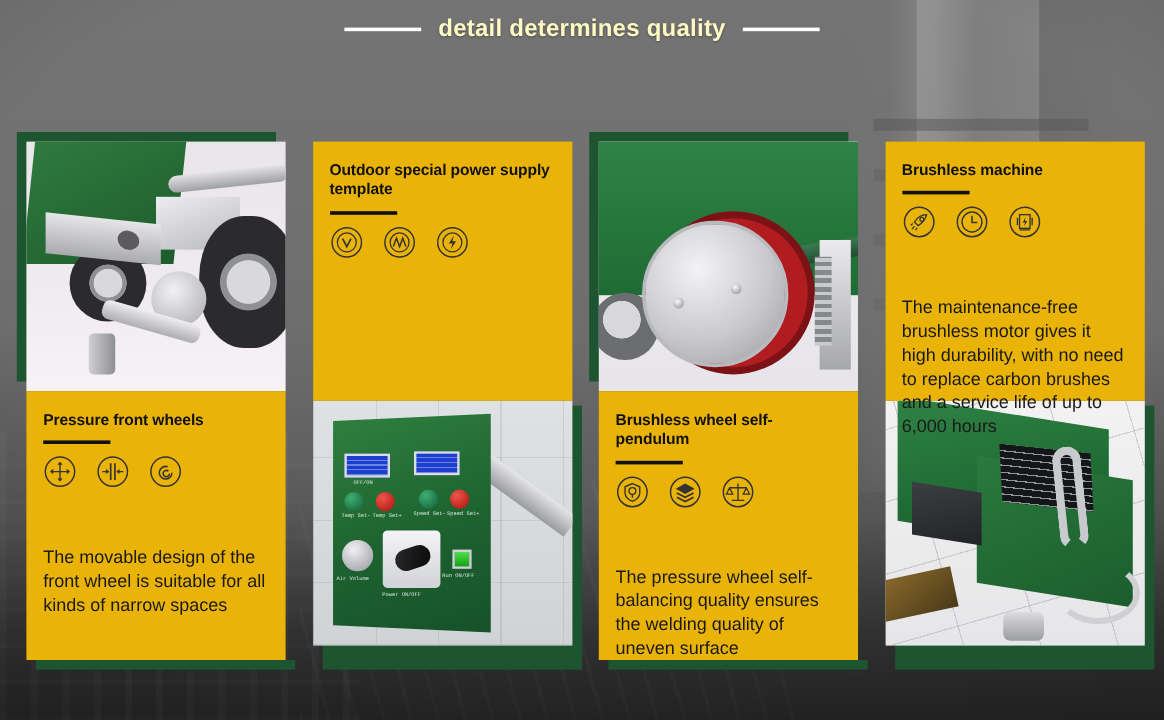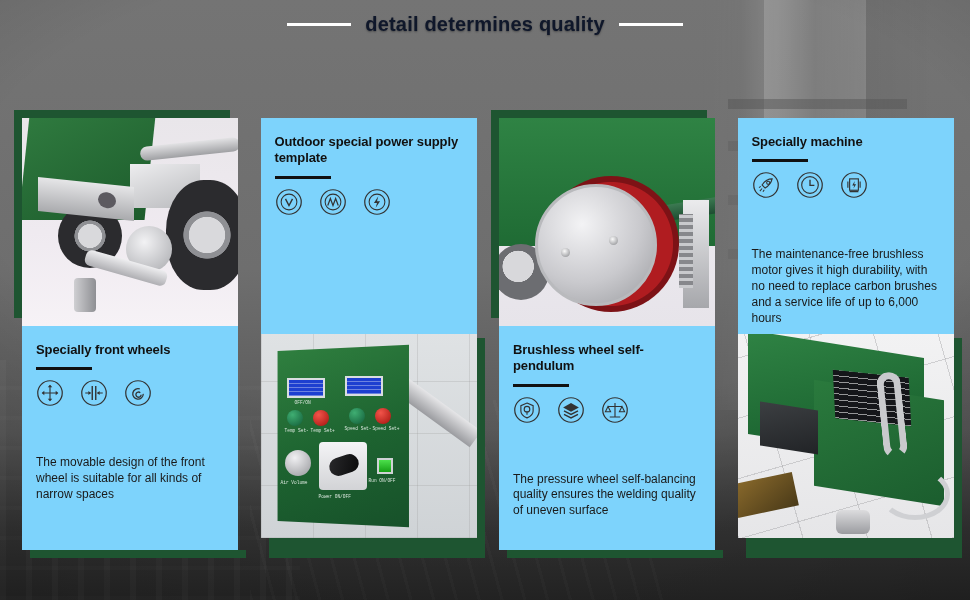--- a/index.html
+++ b/index.html
@@ -52,21 +52,21 @@
   }
 
   
   .header { position: absolute; top: 0; left: 0; right: 0; height: 108px; text-align: center; }
   .kicker {
     display: flex; align-items: center; justify-content: center; gap: 14px;
     padding-top: 13px;
   }
   .kicker .rule { width: 64px; height: 3px; background: #fff; display: block; }
   .kicker .ktext {
-    color: #0f172a; font-size: 20px; font-weight: bold; letter-spacing: .2px;
+    color: #fef9c3; font-size: 20px; font-weight: bold; letter-spacing: .2px;
     text-shadow: 0 1px 2px rgba(0,0,0,.35);
   }
   .maintitle {
     color: #fff; font-size: 44px; font-weight: bold; letter-spacing: .5px;
     line-height: 1.05; margin-top: 4px;
     text-shadow: 0 2px 4px rgba(0,0,0,.35);
   }
 
   
   .columns { position: absolute; top: 110px; left: 14px; width: 942px; height: 440px; display: flex; gap: 12px; }
@@ -81,34 +81,34 @@
     background: #1e5531; z-index: 0;
   }
 
   
   .photo { position: relative; overflow: hidden; background: #cfcfcf; }
   .photo.top { margin: 8px 0 0 8px; width: 216px; height: 208px; }
   .photo.bot { margin: 0 0 8px 8px; width: 216px; height: 204px; }
 
   
   .card {
-    position: relative; z-index: 2; background: #7dd3fc;
+    position: relative; z-index: 2; background: #eab308;
     width: 216px; padding: 16px 14px 14px 14px;
   }
   .card.under { margin-left: 8px; height: 224px; }
   .card.over  { margin: 8px 0 0 8px; height: 216px; }
 
   .card-title {
     font-size: 13px; font-weight: bold; color: #111; line-height: 1.25;
     letter-spacing: -.1px;
   }
   .card-underline { width: 56px; height: 3px; background: #111; margin: 9px 0 9px 0; }
   .icon-row { display: flex; gap: 16px; margin-bottom: 10px; }
   .ico { width: 28px; height: 28px; display: block; }
-  .card-desc { font-size: 12px; color: #1a1a1a; line-height: 1.32; margin-top: 48px; }
+  .card-desc { font-size: 15px; color: #1a1a1a; line-height: 1.32; margin-top: 48px; }
 
   
   .col-foot {
     position: absolute; left: 16px; bottom: -8px; width: 216px; height: 8px;
     background: #1e5531; z-index: 1;
   }
 
   
   .ph-wheels { background: linear-gradient(180deg,#e9e6ea 0%,#efeaf0 55%,#f6f2f6 100%); }
   .ph-wheels .grn {
@@ -300,21 +300,21 @@
           <span class="bar"></span>
           <span class="blockA"></span>
         <span class="tyre2"></span>
           <span class="tyre1"></span>
           <span class="brkt"></span>
         <span class="hub"></span>
           <span class="arm"></span>
           <span class="roller"></span>
       </div>
       <div class="card under">
-        <div class="card-title">Specially front wheels</div>
+        <div class="card-title">Pressure front wheels</div>
         <div class="card-underline"></div>
         <div class="icon-row">
           <svg class="ico" viewBox="0 0 32 32">
             <circle cx="16" cy="16" r="14" fill="none" stroke="#333" stroke-width="1.4"></circle>
             <path d="M16 7.5 L16 24.5 M7.5 16 L24.5 16" stroke="#333" stroke-width="1.3" fill="none"></path>
             <path d="M16 6.5 l-2.6 3 h5.2 z M16 25.5 l-2.6 -3 h5.2 z M6.5 16 l3 -2.6 v5.2 z M25.5 16 l-3 -2.6 v5.2 z" fill="#333"></path>
           </svg>
           <svg class="ico" viewBox="0 0 32 32">
             <circle cx="16" cy="16" r="14" fill="none" stroke="#333" stroke-width="1.4"></circle>
             <path d="M14 8 L14 24 M18 8 L18 24" stroke="#333" stroke-width="1.6"></path>
@@ -416,21 +416,21 @@
           </svg>
         </div>
         <div class="card-desc">The pressure wheel self-balancing quality ensures the welding quality of uneven surface</div>
       </div>
       <div class="col-foot"></div>
     </div>
 
     <div class="col">
       <div class="accent-bot"></div>
       <div class="card over">
-        <div class="card-title">Specially machine</div>
+        <div class="card-title">Brushless machine</div>
         <div class="card-underline"></div>
         <div class="icon-row">
           <svg class="ico" viewBox="0 0 32 32">
             <circle cx="16" cy="16" r="14" fill="none" stroke="#333" stroke-width="1.4"></circle>
             <path d="M23 9c-5 0-9 3-11.5 7l3.5 3.5C19 17 22 13.5 23 9z" fill="none" stroke="#333" stroke-width="1.3"></path>
             <circle cx="18.5" cy="13.5" r="1.8" fill="none" stroke="#333" stroke-width="1.2"></circle>
             <path d="M11.5 20 l-2.5 3 M10 17.5 l-2 1.5 M14 21.5 l-1.5 2.2" stroke="#333" stroke-width="1.2"></path>
           </svg>
           <svg class="ico" viewBox="0 0 32 32">
             <circle cx="16" cy="16" r="14" fill="none" stroke="#333" stroke-width="1.4"></circle>

